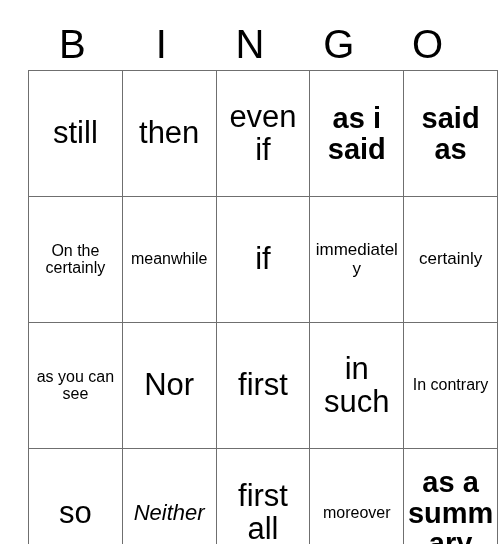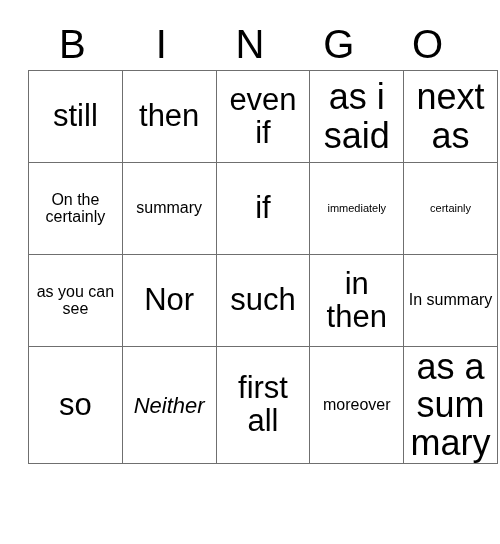--- a/index.html
+++ b/index.html
@@ -39,32 +39,32 @@
     width: 444px;
     border-collapse: collapse;
     table-layout: fixed;
   }
   .grid td {
     border: 1px solid #6f6f6f;
     width: 88.8px;
     height: 89px;
     text-align: center;
     vertical-align: middle;
-    padding: 1px 2px;
+    padding: 18px 2px;
     color: #000000;
     line-height: 1.06;
     word-wrap: break-word;
     overflow-wrap: break-word;
   }
   
   .fs-xl  { font-size: 31px; }
-  .fs-lg  { font-size: 36px; }
+  .fs-lg  { font-size: 29px; font-weight: bold; }
   .fs-md  { font-size: 22px; font-style: italic; }
   .fs-sm  { font-size: 16px; }
-  .fs-xs  { font-size: 11px; }
+  .fs-xs  { font-size: 17px; }
   .fs-xxs { font-size: 12px; }
 </style>
 </head>
 <body>
 
 <div class="card">
 
   <div class="header-row">
     <div class="header-cell">B</div>
     <div class="header-cell">I</div>
@@ -73,35 +73,35 @@
     <div class="header-cell">O</div>
   </div>
 
   <table class="grid">
     <tbody>
       <tr>
         <td class="fs-xl">still</td>
         <td class="fs-xl">then</td>
         <td class="fs-xl">even if</td>
         <td class="fs-lg">as i said</td>
-        <td class="fs-lg">next as</td>
+        <td class="fs-lg">said as</td>
       </tr>
       <tr>
         <td class="fs-sm">On the certainly</td>
-        <td class="fs-sm">summary</td>
+        <td class="fs-sm">meanwhile</td>
         <td class="fs-xl">if</td>
         <td class="fs-xs">immediately</td>
         <td class="fs-xs">certainly</td>
       </tr>
       <tr>
         <td class="fs-sm">as you can see</td>
         <td class="fs-xl">Nor</td>
-        <td class="fs-xl">such</td>
-        <td class="fs-xl">in then</td>
-        <td class="fs-sm">In summary</td>
+        <td class="fs-xl">first</td>
+        <td class="fs-xl">in such</td>
+        <td class="fs-sm">In contrary</td>
       </tr>
       <tr>
         <td class="fs-xl">so</td>
         <td class="fs-md">Neither</td>
         <td class="fs-xl">first all</td>
         <td class="fs-sm">moreover</td>
         <td class="fs-lg">as a summary</td>
       </tr>
     </tbody>
   </table>

